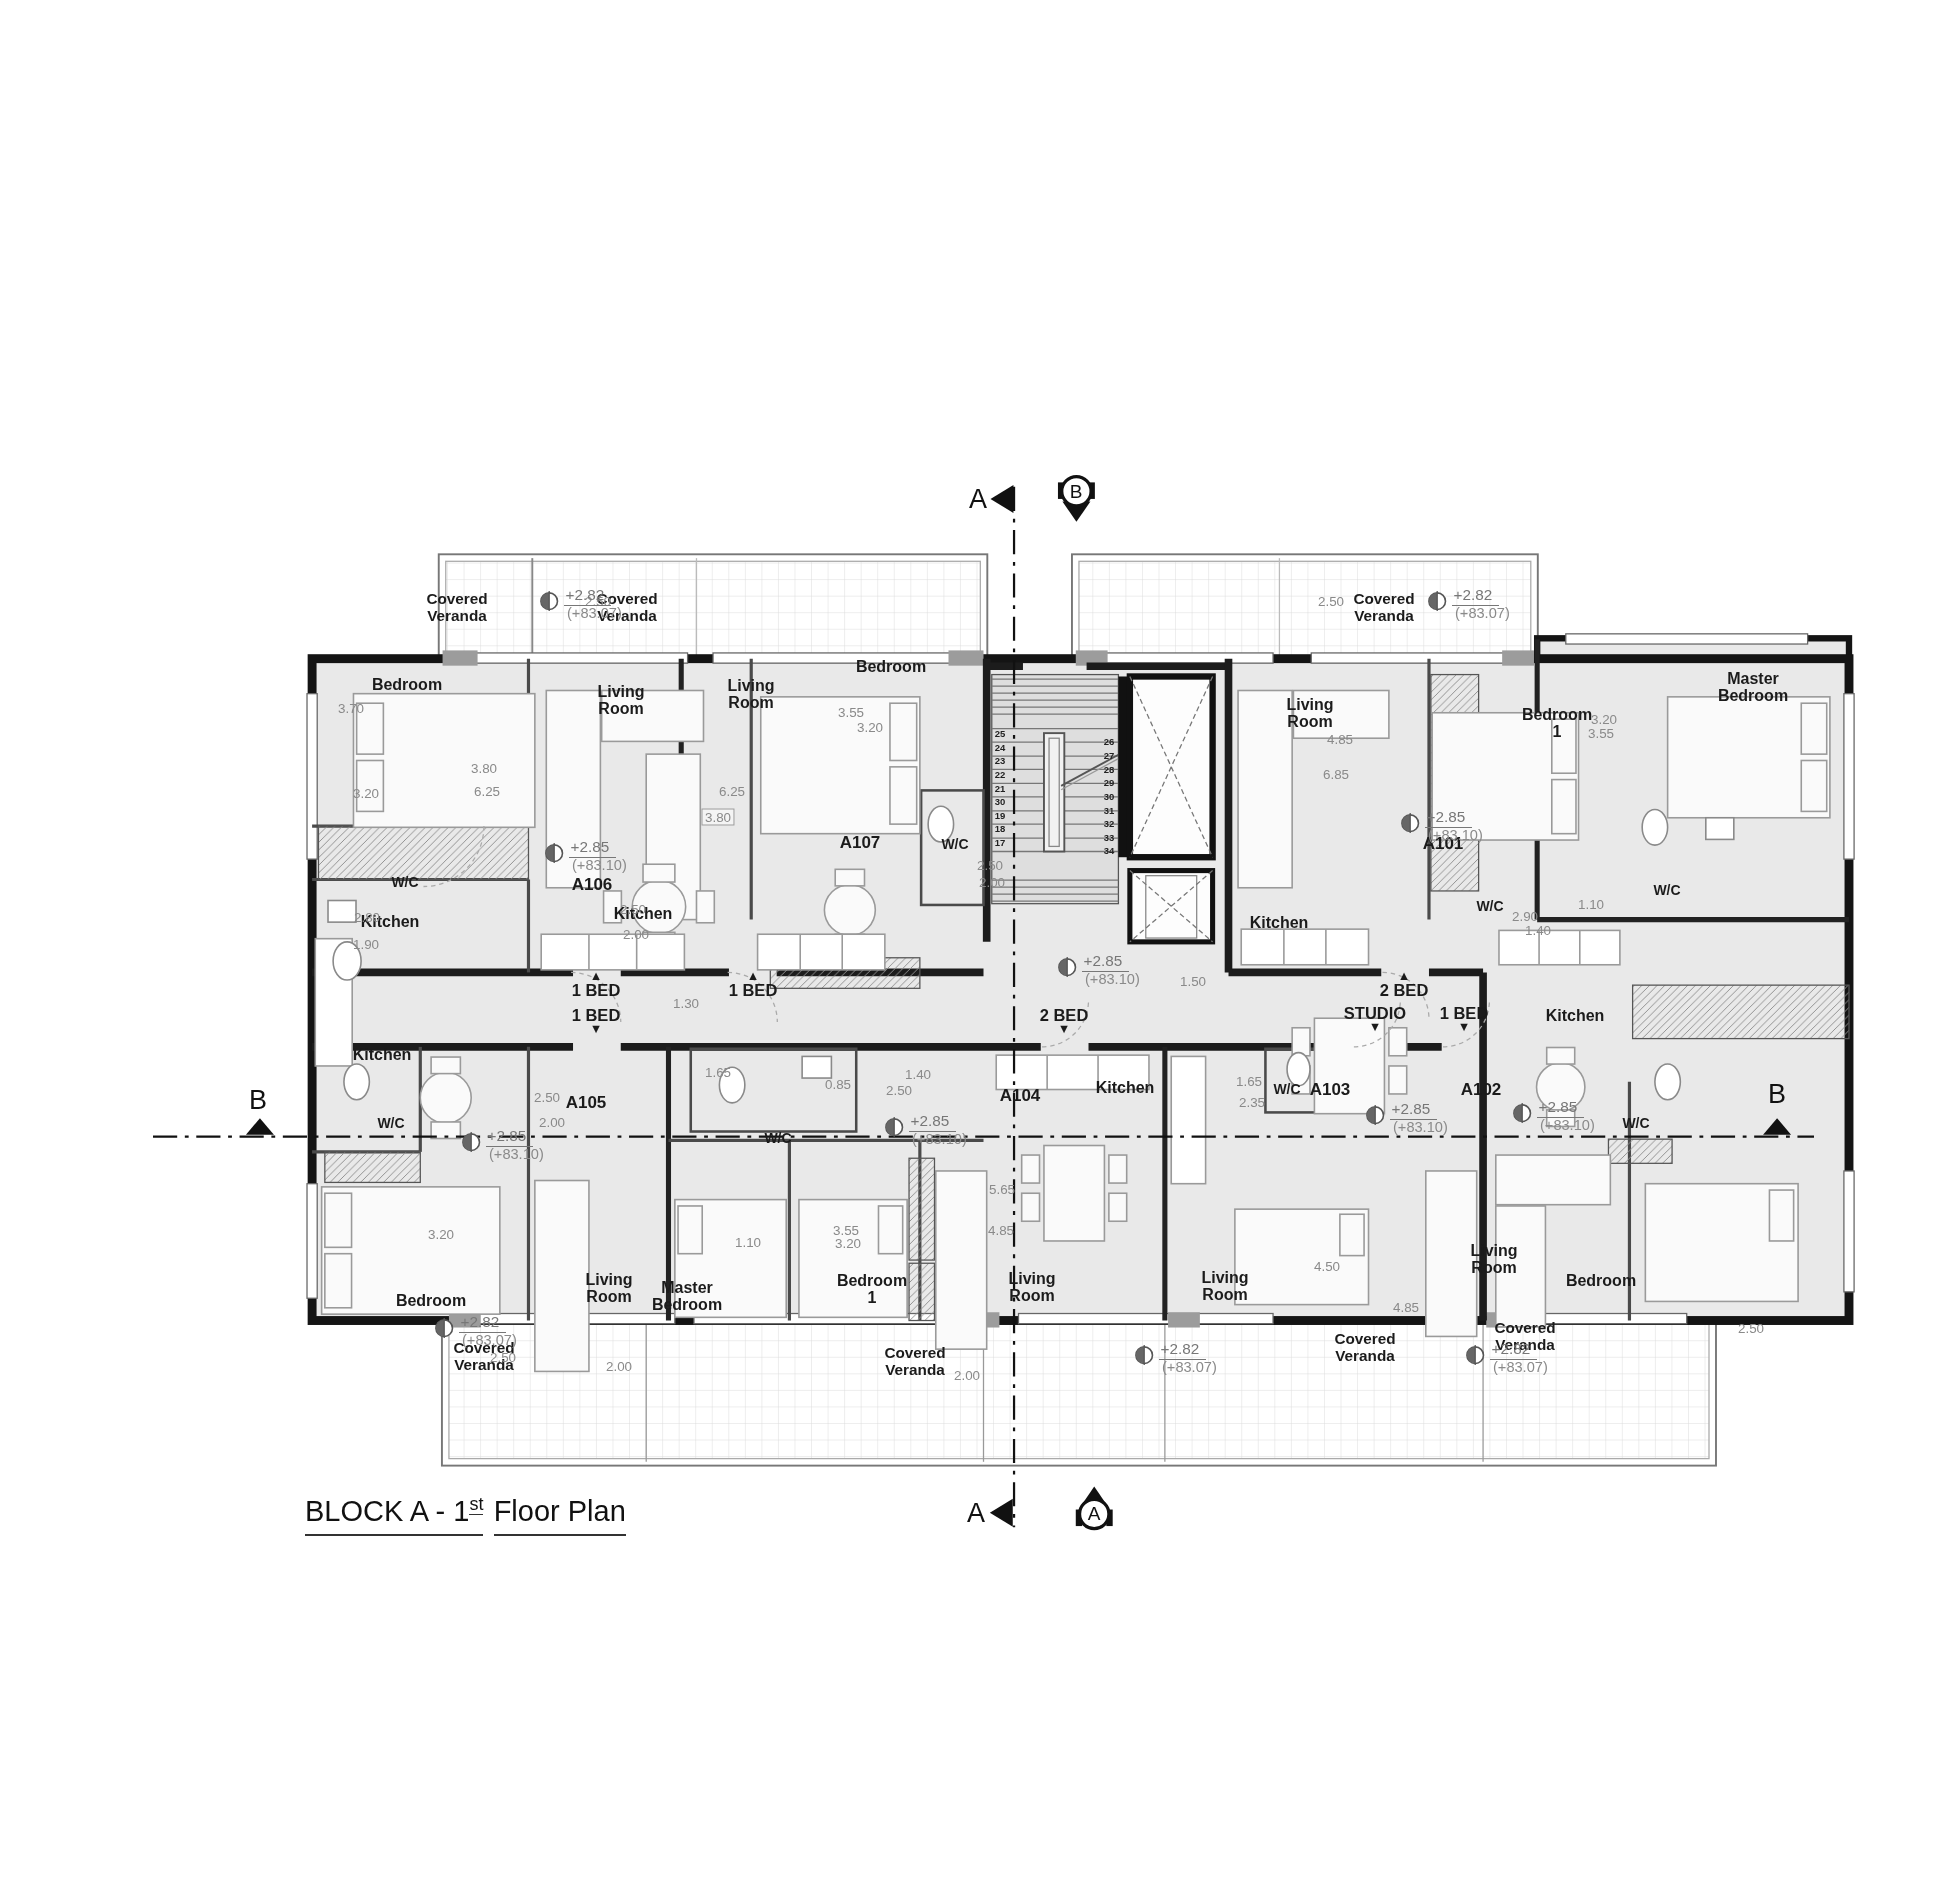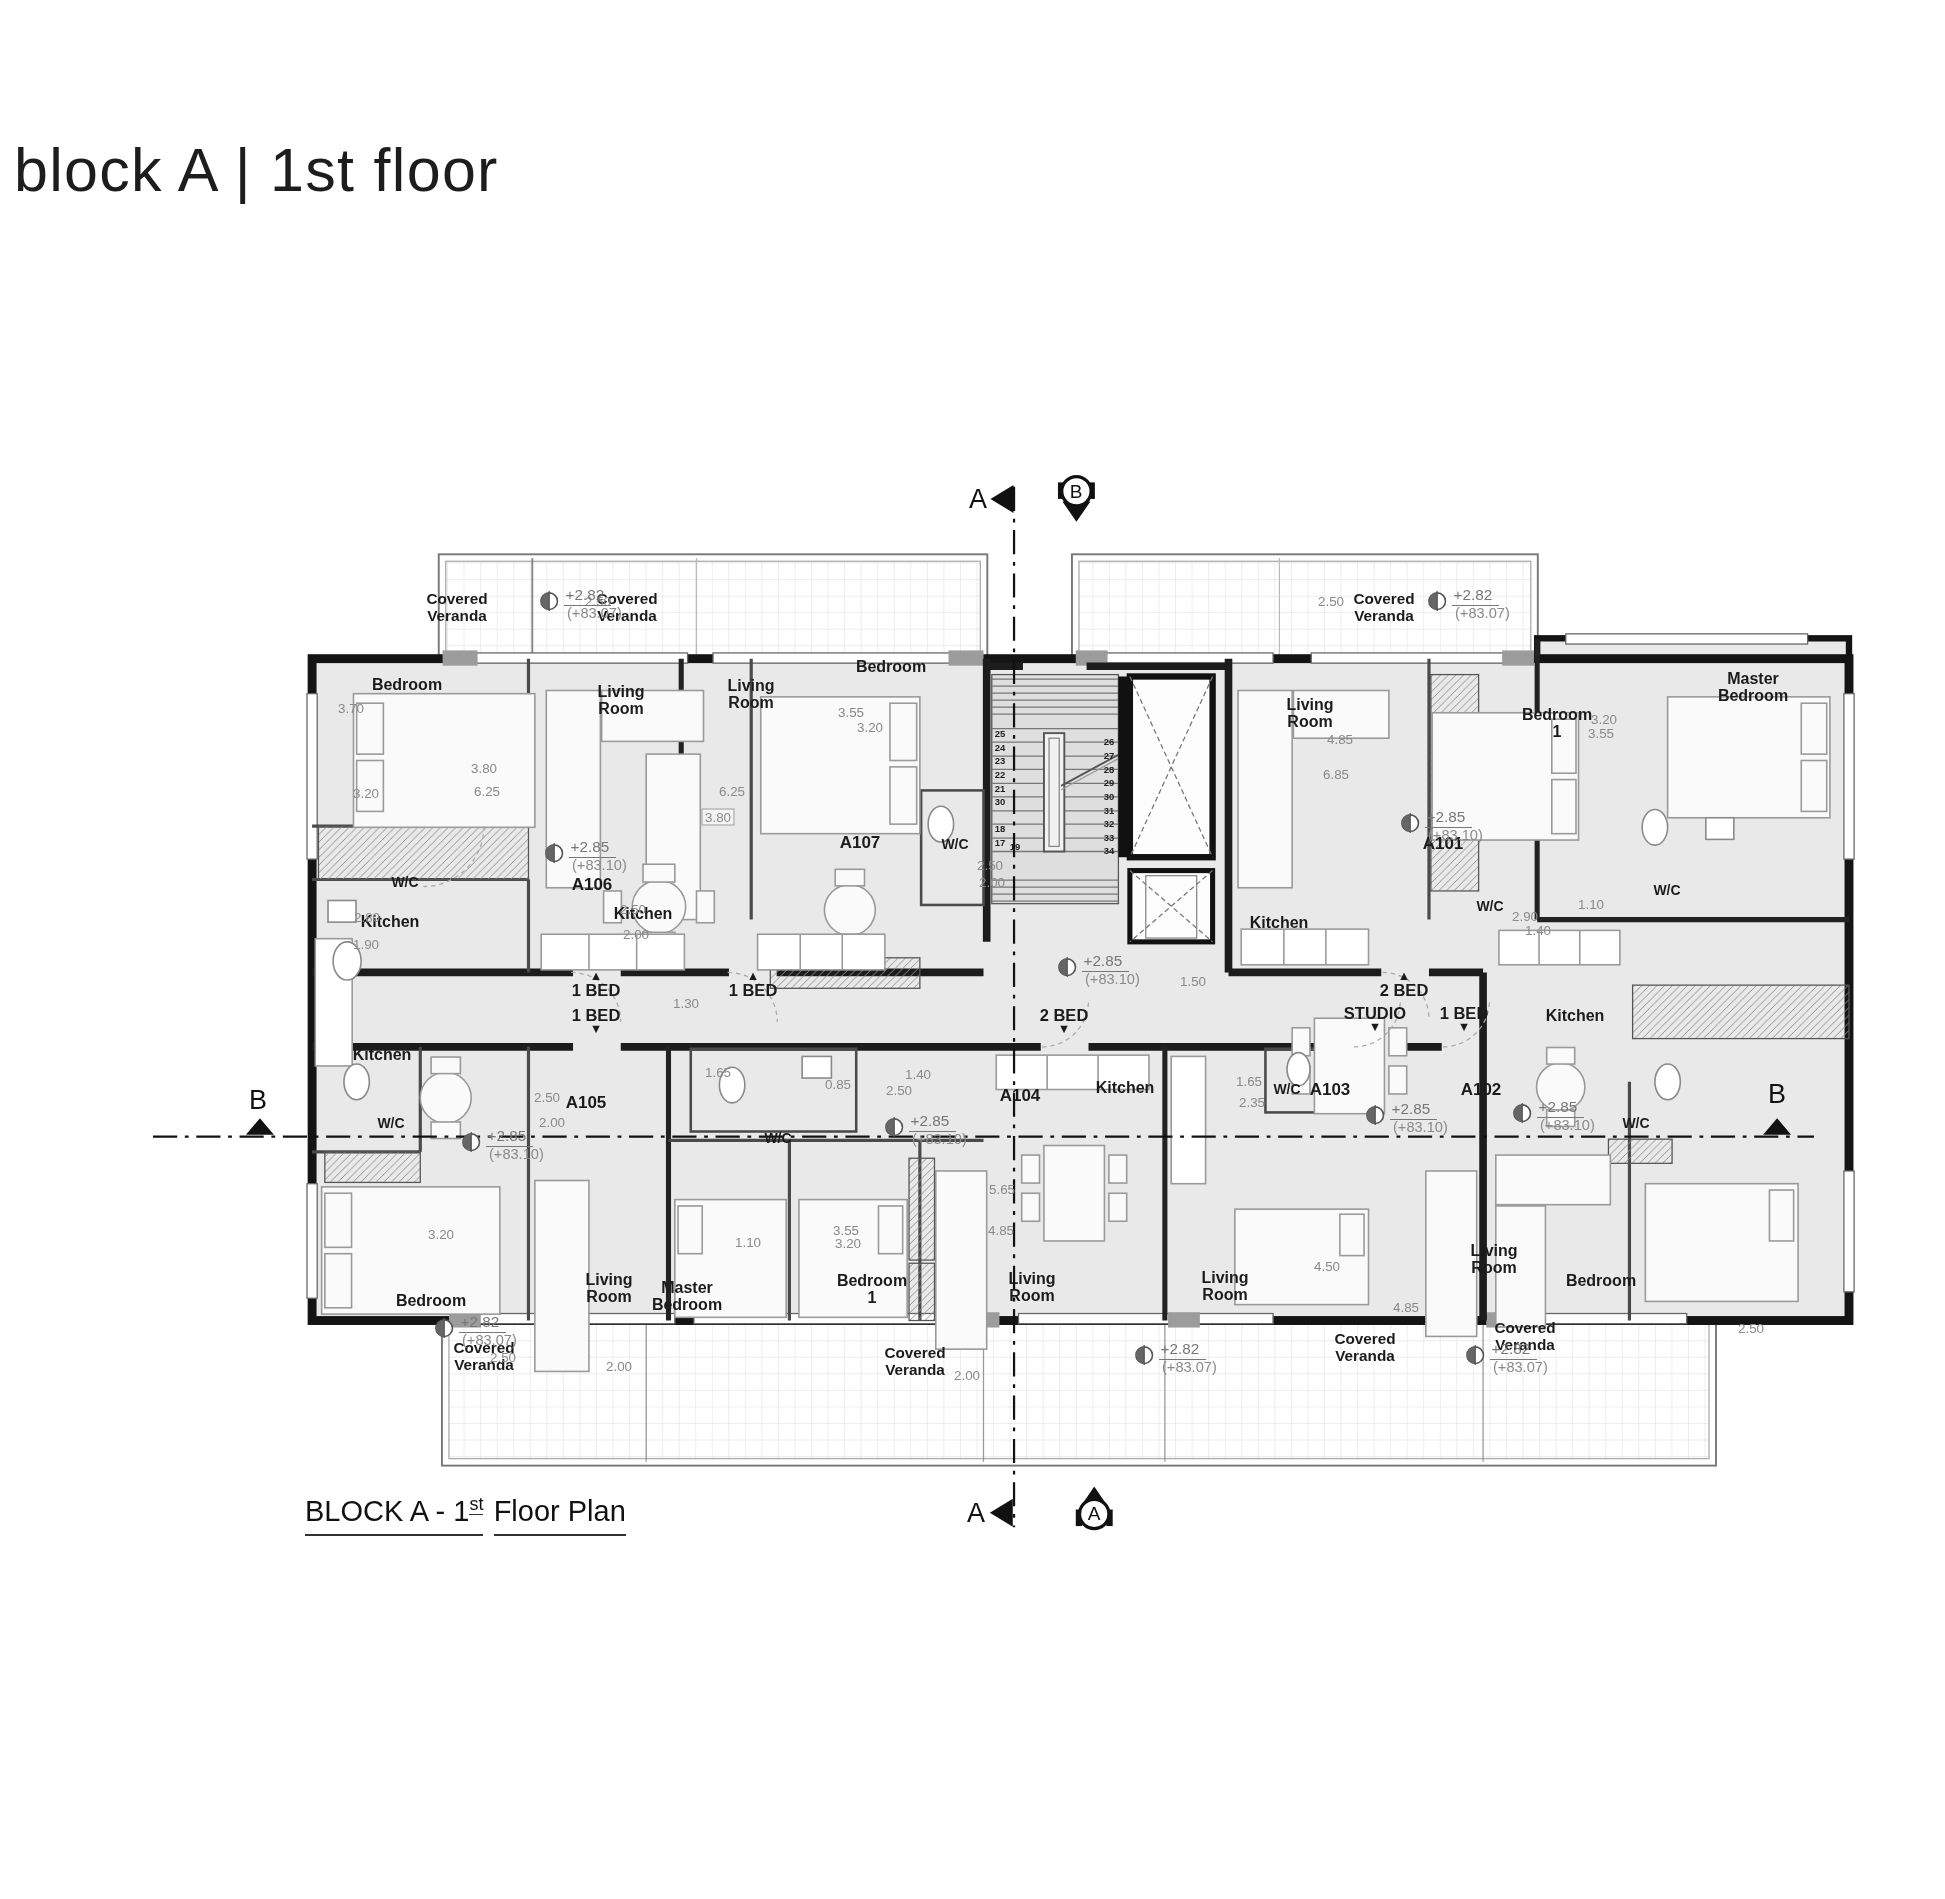--- a/index.html
+++ b/index.html
@@ -25,21 +25,20 @@
   .secletter{position:absolute;transform:translate(-50%,-50%);font-size:27px;color:#111;font-family:"Liberation Sans",sans-serif;}
   #caption{position:absolute;left:305px;top:1494px;font-size:29px;color:#111;font-weight:400;}
   #caption .u{border-bottom:2.5px solid #333;padding-bottom:7px;}
   #caption sup{font-size:18px;border-bottom:1.9px solid #333;}
   #caption .gap{display:inline-block;width:10.2px;}
 </style>
 </head>
 <body>
 
 <div id="plan">
-  <h1 id="title">block A | 1st floor</h1>
 
   <svg id="gfx" width="1946" height="1899" viewBox="0 0 3057 2984">
     <defs>
       <pattern id="grid" width="26" height="26" patternUnits="userSpaceOnUse">
         <path d="M26 0H0V26" fill="none" stroke="#d9d9d9" stroke-width="1.5"></path>
       </pattern>
       <pattern id="hatch" width="12" height="12" patternUnits="userSpaceOnUse">
         <path d="M0 12 L12 0" stroke="#8f8f8f" stroke-width="1.5"></path>
       </pattern>
     </defs>
@@ -504,21 +503,21 @@
         </svg>
         <div class="l1">+2.82</div>
         <div class="l2">(+83.07)</div>
       </div>
       <div class="lab snum" style="left: 1000px; top: 733px;">25</div>
       <div class="lab snum" style="left: 1000px; top: 747px;">24</div>
       <div class="lab snum" style="left: 1000px; top: 760px;">23</div>
       <div class="lab snum" style="left: 1000px; top: 774px;">22</div>
       <div class="lab snum" style="left: 1000px; top: 788px;">21</div>
       <div class="lab snum" style="left: 1000px; top: 801px;">30</div>
-      <div class="lab snum" style="left: 1000px; top: 846px; margin-left: 15px;">19</div>
+      <div class="lab snum" style="left: 1000px; top: 815px;">19</div>
       <div class="lab snum" style="left: 1000px; top: 828px;">18</div>
       <div class="lab snum" style="left: 1000px; top: 842px;">17</div>
       <div class="lab snum" style="left: 1109px; top: 741px;">26</div>
       <div class="lab snum" style="left: 1109px; top: 755px;">27</div>
       <div class="lab snum" style="left: 1109px; top: 769px;">28</div>
       <div class="lab snum" style="left: 1109px; top: 782px;">29</div>
       <div class="lab snum" style="left: 1109px; top: 796px;">30</div>
       <div class="lab snum" style="left: 1109px; top: 810px;">31</div>
       <div class="lab snum" style="left: 1109px; top: 823px;">32</div>
       <div class="lab snum" style="left: 1109px; top: 837px;">33</div>

